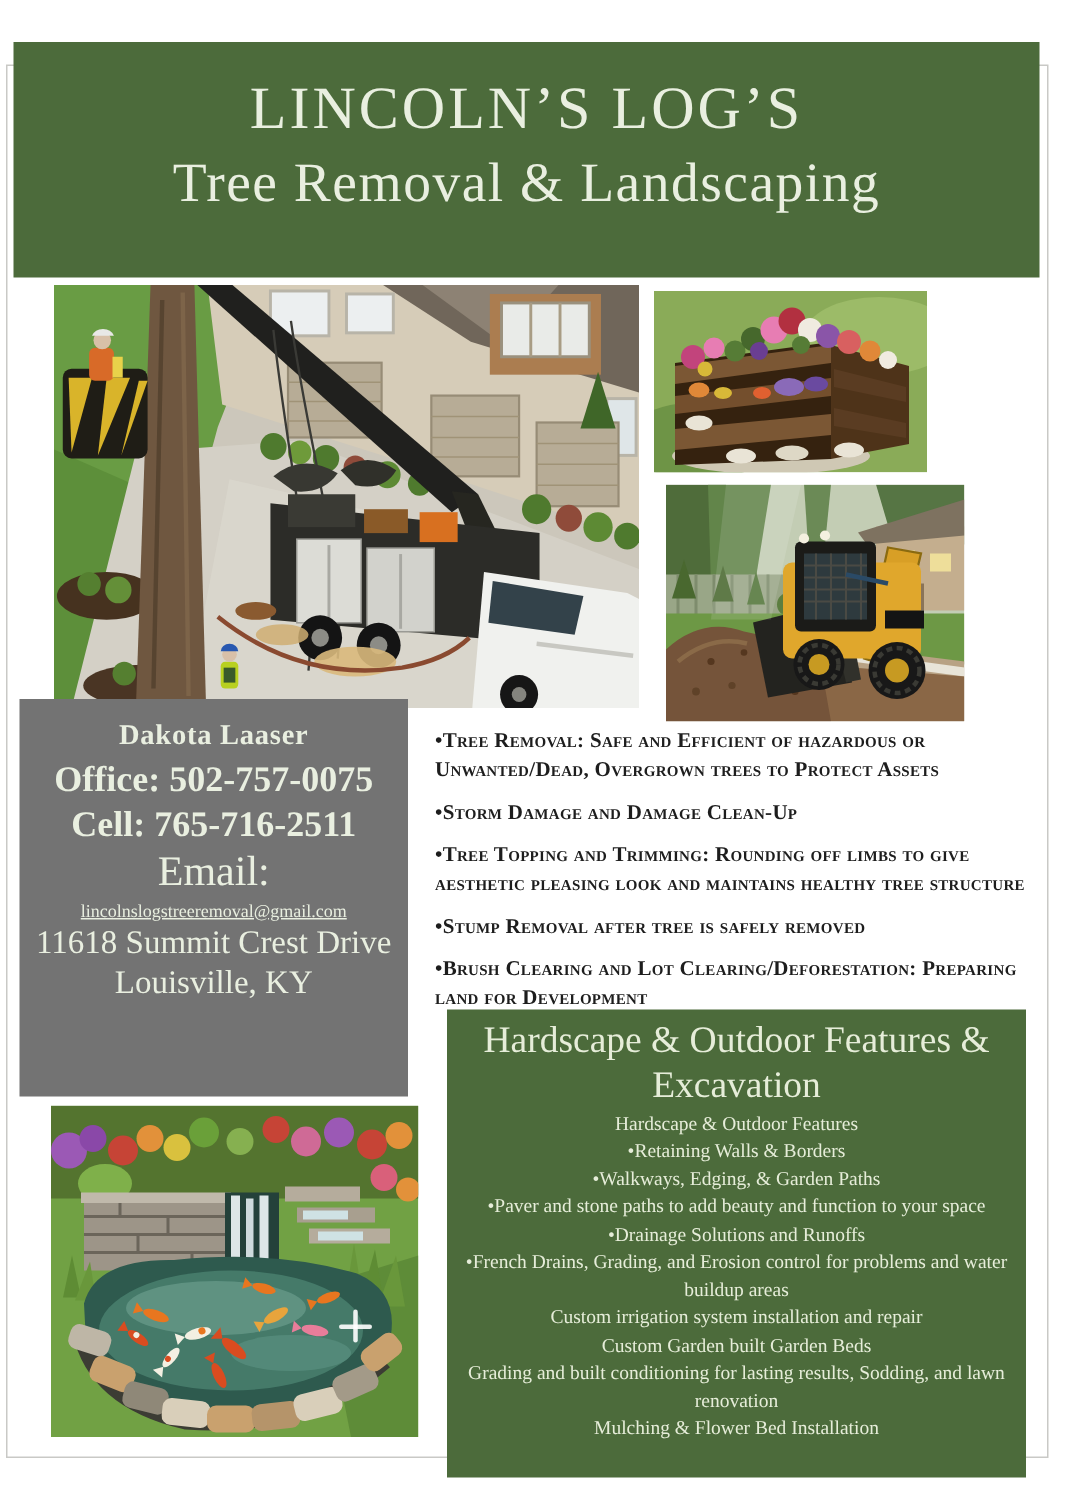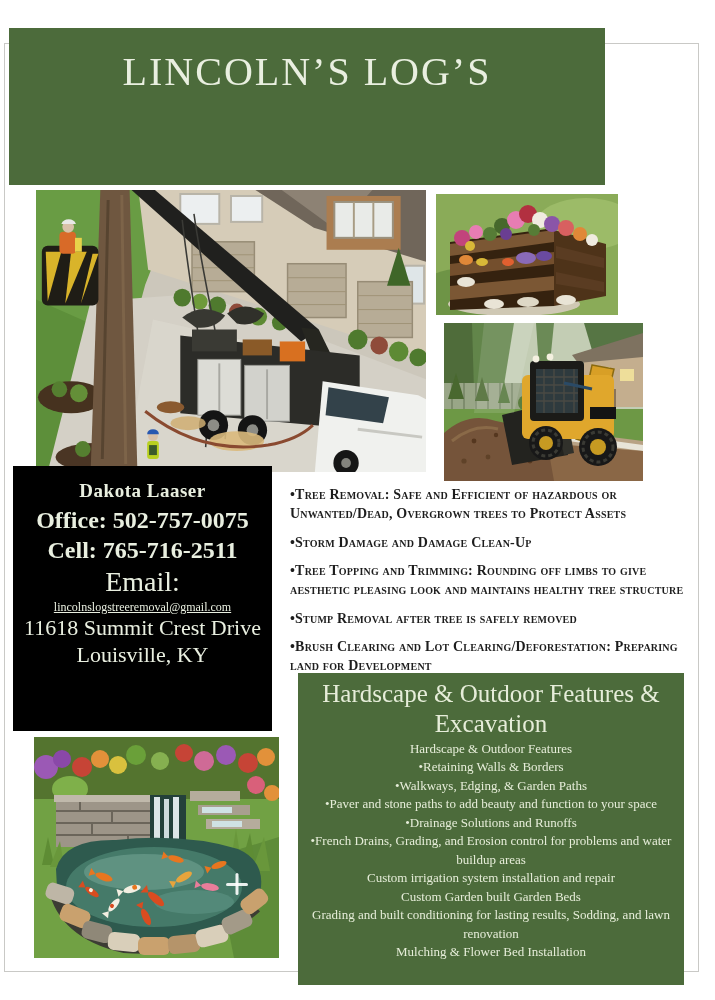--- a/index.html
+++ b/index.html
@@ -1,33 +1,33 @@
 <!DOCTYPE html>
 <html><head>
 <meta charset="utf-8">
 <style>
   html,body{margin:0;padding:0;background:#ffffff;}
   .canvas{position:relative;width:715px;height:1000px;background:#ffffff;overflow:hidden;
           font-family:"Liberation Serif","DejaVu Serif",serif;}
   .page-border{position:absolute;left:4px;top:43px;width:695px;height:929px;
                border:1px solid #c9c9c6;box-sizing:border-box;background:transparent;}
   
-  .banner{position:absolute;left:9px;top:28px;width:596px;height:157px;background:#4c6b3b;
+  .banner{position:absolute;left:9px;top:28px;width:684px;height:157px;background:#4c6b3b;
           text-align:center;color:#e9efe0;}
   .banner .title{margin-top:22px;font-size:40px;letter-spacing:2px;line-height:1.1;}
   .banner .subtitle{font-size:37px;letter-spacing:1px;line-height:1.25;margin-top:6px;}
   
   .photo{position:absolute;margin:0;padding:0;overflow:hidden;}
   .photo svg{display:block;width:100%;height:100%;}
   .main-photo{left:36px;top:190px;width:390px;height:282px;}
   .planter-photo{left:436px;top:194px;width:182px;height:121px;}
   .skidsteer-photo{left:444px;top:323px;width:199px;height:158px;}
   .pond-photo{left:34px;top:737px;width:245px;height:221px;}
   
-  .contact-box{position:absolute;left:13px;top:466px;width:259px;height:265px;background:#000000;
+  .contact-box{position:absolute;left:13px;top:466px;width:259px;height:265px;background:#737373;
                color:#e9efe0;text-align:center;box-sizing:border-box;padding-top:14px;}
   .c-name{font-size:19px;font-weight:bold;letter-spacing:.5px;margin-bottom:3px;}
   .c-phone{font-size:24px;font-weight:bold;line-height:1.25;}
   .c-label{font-size:28px;line-height:1.2;}
   .c-email{display:block;font-size:12px;text-decoration:underline;color:#e9efe0;line-height:1.4;cursor:pointer;}
   .c-addr{font-size:22px;line-height:1.2;}
   
   .services{position:absolute;left:290px;top:485px;width:412px;color:#1d1d1d;}
   .services h3{margin:0 0 10px 0;font-size:19px;font-weight:bold;font-variant:small-caps;
                text-decoration:underline;letter-spacing:.5px;}
@@ -42,20 +42,21 @@
 </style>
 </head>
 <body>
 
 <div class="canvas">
 
   <div class="page-border"></div>
 
   <header class="banner">
     <div class="title">LINCOLN’S LOG’S</div>
+    <div class="subtitle">Tree Removal &amp; Landscaping</div>
   </header>
 
   <figure class="photo main-photo">
     <svg viewBox="0 0 400 283" preserveAspectRatio="none">
       <rect width="400" height="283" fill="#ccc7bb"></rect>
       <g>
         <polygon points="0,0 150,0 112,95 60,283 0,283" fill="#699c44"></polygon>
         <polygon points="0,110 58,135 26,283 0,283" fill="#5d8f3a"></polygon>
       </g>
       <g>

